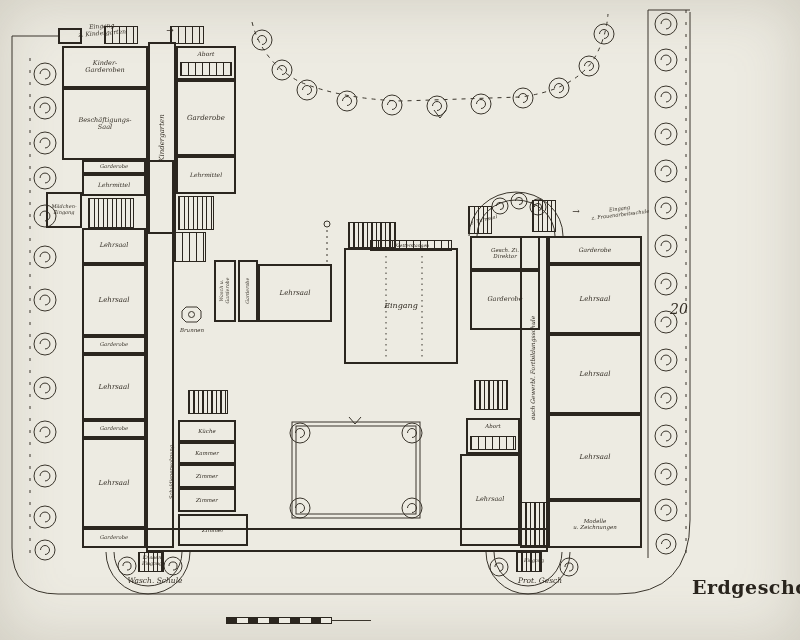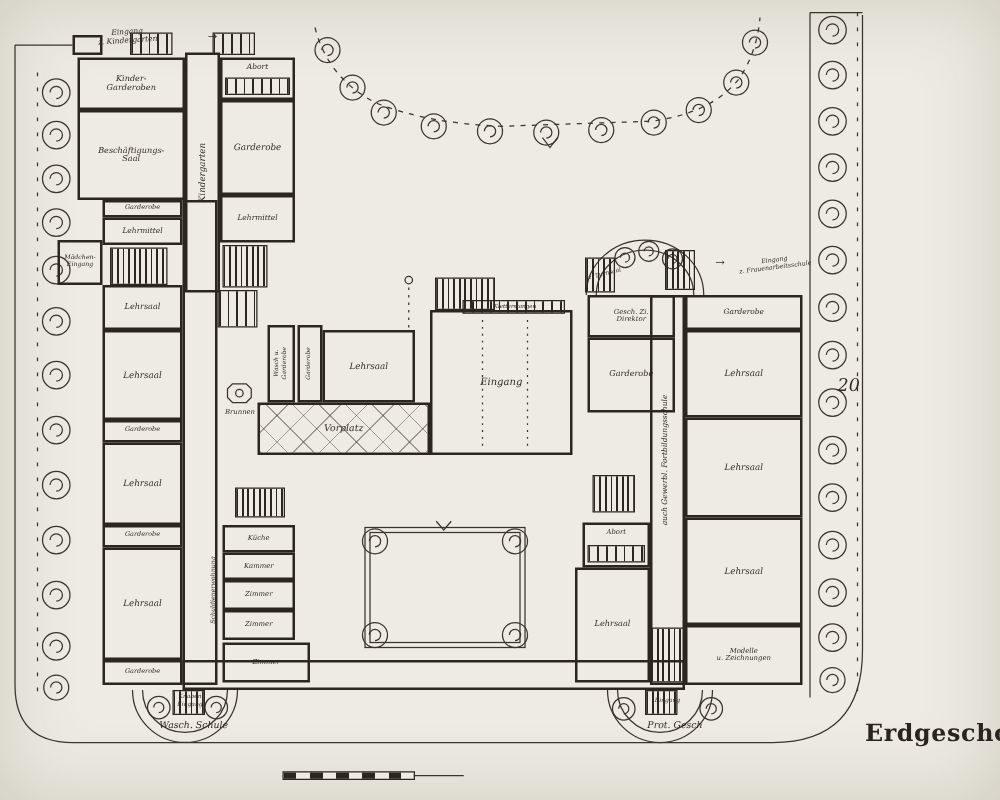--- a/index.html
+++ b/index.html
@@ -325,23 +325,20 @@
       <div class="room" style="left: 214px; top: 260px; width: 22px; height: 62px;">
         <span class="lbl" style="font-size: 4.8px; transform: rotate(-90deg);">Wasch u.
 Garderobe</span>
       </div>
       <div class="room" style="left: 238px; top: 260px; width: 20px; height: 62px;">
         <span class="lbl" style="font-size: 4.8px; transform: rotate(-90deg);">Garderobe</span>
       </div>
       <div class="room" style="left: 258px; top: 264px; width: 74px; height: 58px;">
         <span class="lbl" style="font-size: 7px;">Lehrsaal</span>
       </div>
-      <div class="room tiles" style="left: 206px; top: 322px; width: 138px; height: 42px;">
-        <span class="lbl" style="font-size: 7.5px;">Vorplatz</span>
-      </div>
       <div class="room" style="left: 344px; top: 248px; width: 114px; height: 116px;">
         <span class="lbl" style="font-size: 8px;">Eingang</span>
       </div>
       <div class="room" style="left: 470px; top: 236px; width: 70px; height: 34px;">
         <span class="lbl" style="font-size: 5.5px;">Gesch. Zi.
 Direktor</span>
       </div>
       <div class="room" style="left: 470px; top: 270px; width: 70px; height: 60px;">
         <span class="lbl" style="font-size: 6.5px;">Garderobe</span>
       </div>

